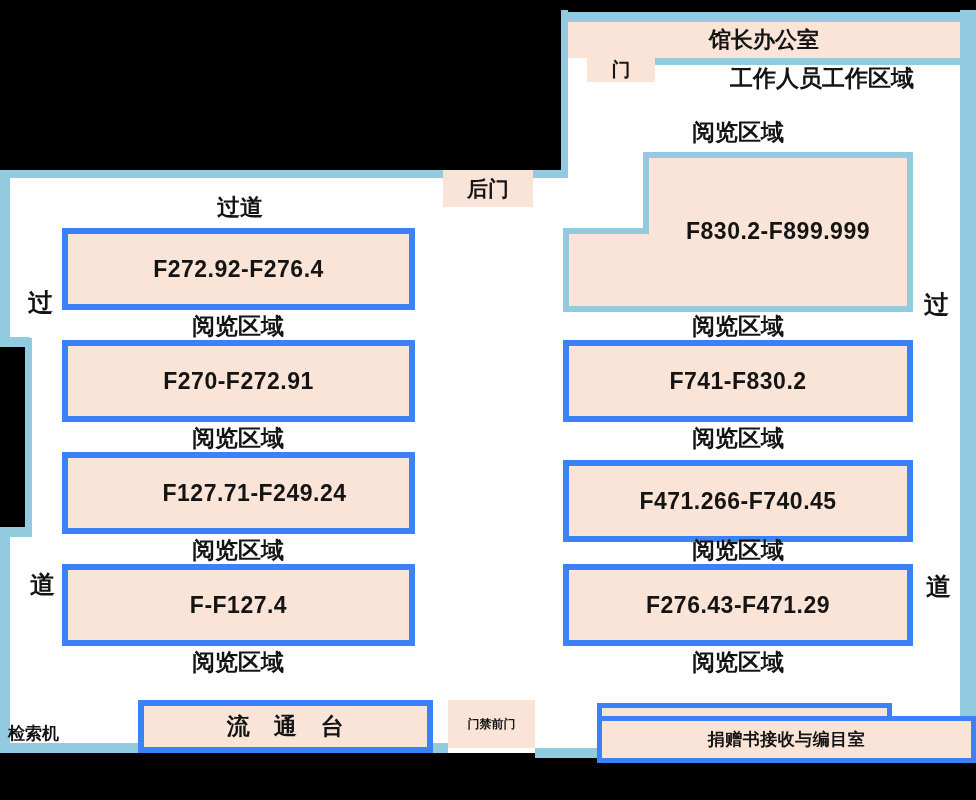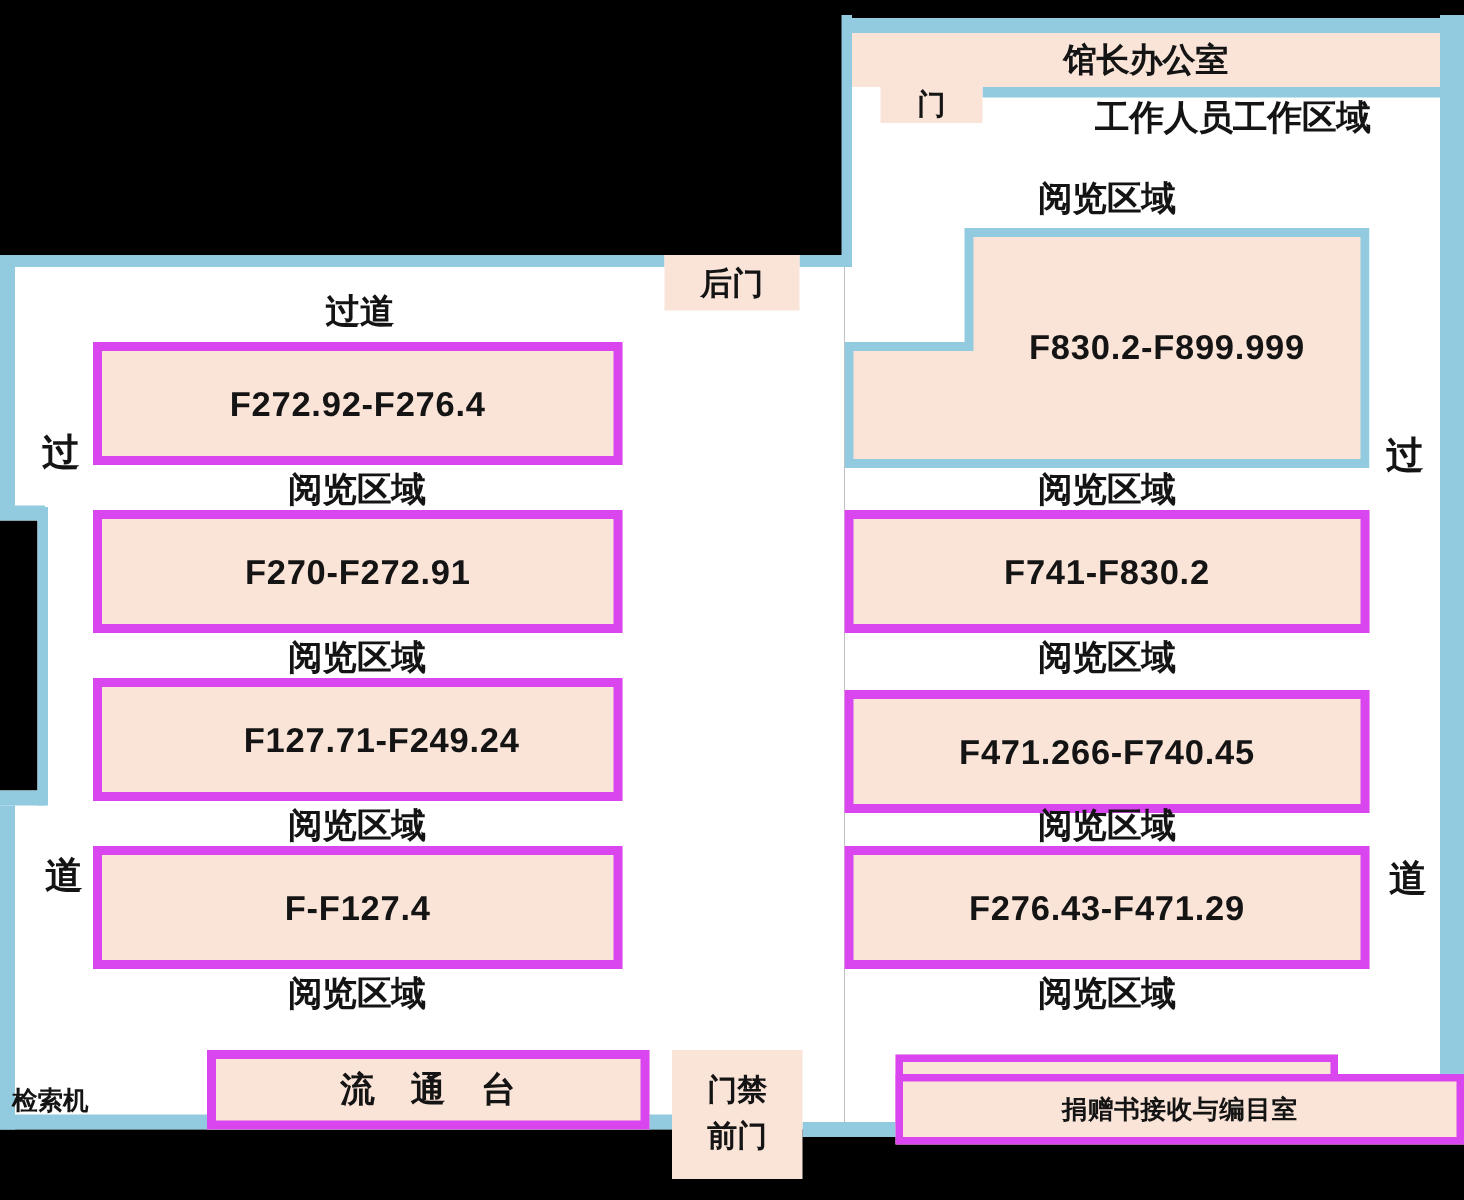--- a/index.html
+++ b/index.html
@@ -4,21 +4,21 @@
 <style>
   html,body{margin:0;padding:0;background:#000;}
   body{font-family:"Liberation Sans","DejaVu Sans",sans-serif;color:#141414;}
   #stage{position:relative;width:976px;height:800px;background:#000;overflow:hidden;}
   .abs{position:absolute;}
   .floor{background:#ffffff;z-index:1;}
   .outside{background:#000000;z-index:2;}
   .wall{background:#92CBE0;z-index:3;}
   .feat{z-index:4;}
   .pink{background:#FAE4D8;}
-  .shelf{background:#FAE4D8;border:6px solid #d946ef;display:flex;align-items:center;justify-content:center;
+  .shelf{background:#FAE4D8;border:6px solid #3b82f6;display:flex;align-items:center;justify-content:center;
          font-weight:bold;font-size:23px;box-sizing:border-box;letter-spacing:.5px;}
   .shelf5{border-width:5px;}
   .lbl{display:flex;align-items:center;justify-content:center;font-weight:bold;font-size:23px;text-align:center;}
   .door{background:#FAE4D8;display:flex;align-items:center;justify-content:center;font-weight:bold;}
   .vchar{font-weight:bold;font-size:25px;line-height:1;}
   .small{font-weight:bold;font-size:17px;}
 </style>
 </head>
 <body>
 
@@ -99,21 +99,21 @@
   <div class="abs feat lbl" style="left:638px;top:538px;width:200px;height:24px;">阅览区域</div>
   <div class="abs feat shelf" style="left:563px;top:564px;width:350px;height:82px;">
     <span>F276.43-F471.29</span>
   </div>
   <div class="abs feat lbl" style="left:638px;top:650px;width:200px;height:24px;">阅览区域</div>
 
   <div class="abs feat small" style="left:8px;top:722px;">检索机</div>
   <div class="abs feat shelf" style="left:138px;top:700px;width:295px;height:53px;">
     <span>流　通　台</span>
   </div>
-  <div class="abs feat door" style="left:448px;top:700px;width:87px;height:86px;font-size:20px;flex-direction:column;line-height:31px;">
+  <div class="abs feat door" style="left:448px;top:700px;width:87px;height:48px;font-size:12px;flex-direction:row;line-height:31px;">
     <span>门禁</span>
     <span>前门</span>
   </div>
   <div class="abs feat shelf shelf5" style="left:597px;top:703px;width:295px;height:50px;font-size:16px;">
     <span>推荐图书</span>
   </div>
   <div class="abs feat shelf shelf5" style="left:597px;top:716px;width:379px;height:47px;font-size:17px;">
     <span>捐赠书接收与编目室</span>
   </div>
 

